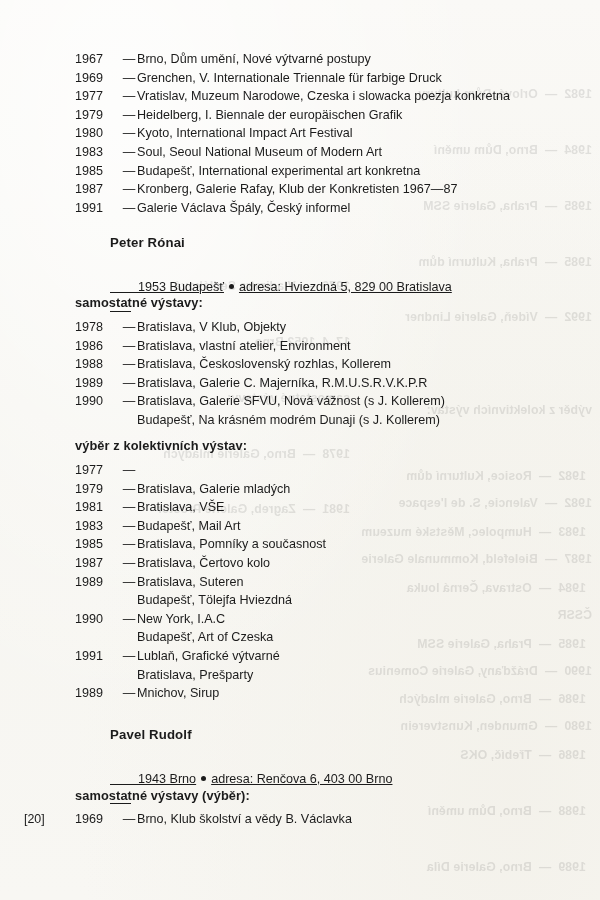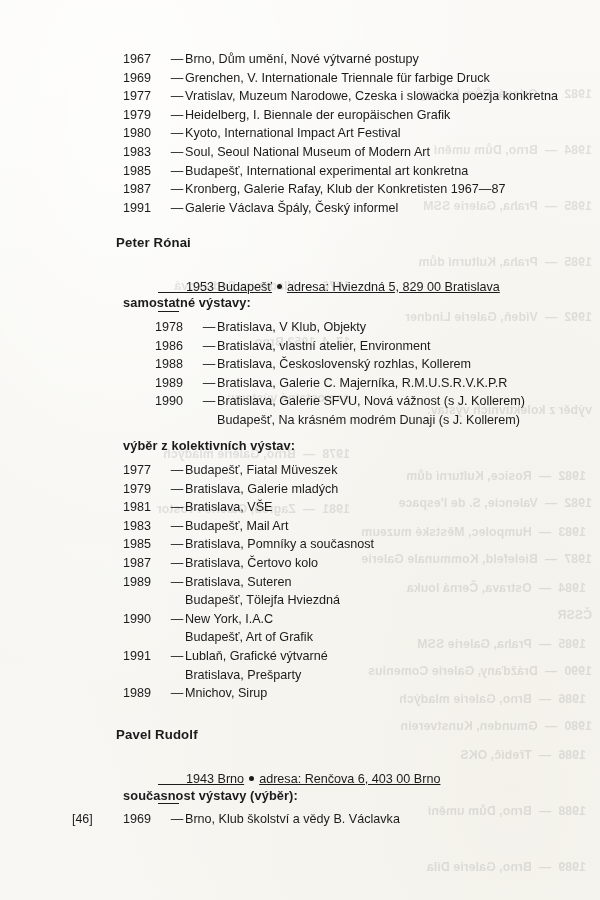--- a/index.html
+++ b/index.html
@@ -52,21 +52,20 @@
     position: absolute;
     inset: 0;
     color: #1b1b1b;
     font-size: 12.6px;
     line-height: 18.6px;
   }
   .block {
     position: absolute;
     left: 0;
     right: 16px;
-    margin-left: 48px;
   }
   .row {
     display: flex;
     align-items: baseline;
     height: 18.6px;
     white-space: pre;
   }
   .year {
     width: 46px;
     flex: 0 0 46px;
@@ -89,21 +88,21 @@
     left: 24px;
     width: 44px;
     text-align: left;
     font-size: 12.4px;
   }
 
   h2.person {
     margin: 0;
     font-size: 13.2px;
     font-weight: bold;
-    padding-left: 68px;
+    padding-left: 110px;
     line-height: 19px;
     letter-spacing: 0.15px;
   }
   .address {
     padding-left: 110px;
     line-height: 19px;
     white-space: pre;
     text-decoration: underline;
   }
   .bullet {
@@ -235,21 +234,21 @@
       <h2 class="person">Peter Rónai</h2>
       <div class="address" style="margin-top: 7px;">
         <span>1953 Budapešť</span><span class="bullet"></span><span>adresa: Hviezdná 5, 829 00 Bratislava</span>
       </div>
     </div>
 
     <div class="block" style="top: 293px;">
       <div class="section-head">samostatné výstavy:</div>
     </div>
 
-    <div class="block" style="top: 318px; padding-left: 32px;">
+    <div class="block" style="top: 318px;">
       <div class="row">
         <span class="year">1978</span>
         <span class="dash">—</span>
         <span class="desc">Bratislava, V Klub, Objekty</span>
       </div>
       <div class="row">
         <span class="year">1986</span>
         <span class="dash">—</span>
         <span class="desc">Bratislava, vlastní atelier, Environment</span>
       </div>
@@ -276,21 +275,20 @@
     </div>
 
     <div class="block" style="top: 436px;">
       <div class="section-head">výběr z kolektivních výstav:</div>
     </div>
 
     <div class="block" style="top: 461px;">
       <div class="row">
         <span class="year">1977</span>
         <span class="dash">—</span>
-        <span class="desc">Budapešť, Fiatal Müveszek</span>
       </div>
       <div class="row">
         <span class="year">1979</span>
         <span class="dash">—</span>
         <span class="desc">Bratislava, Galerie mladých</span>
       </div>
       <div class="row">
         <span class="year">1981</span>
         <span class="dash">—</span>
         <span class="desc">Bratislava, VŠE</span>
@@ -321,21 +319,21 @@
         <span class="desc">Budapešť, Tölejfa Hviezdná</span>
       </div>
       <div class="row">
         <span class="year">1990</span>
         <span class="dash">—</span>
         <span class="desc">New York, I.A.C</span>
       </div>
       <div class="row cont">
         <span class="year"></span>
         <span class="dash"></span>
-        <span class="desc">Budapešť, Art of Grafik</span>
+        <span class="desc">Budapešť, Art of Czeska</span>
       </div>
       <div class="row">
         <span class="year">1991</span>
         <span class="dash">—</span>
         <span class="desc">Lublaň, Grafické výtvarné</span>
       </div>
       <div class="row cont">
         <span class="year"></span>
         <span class="dash"></span>
         <span class="desc">Bratislava, Prešparty</span>
@@ -348,26 +346,26 @@
     </div>
 
     <div class="block" style="top: 725px;">
       <h2 class="person">Pavel Rudolf</h2>
       <div class="address" style="margin-top: 7px;">
         <span>1943 Brno</span><span class="bullet"></span><span>adresa: Renčova 6, 403 00 Brno</span>
       </div>
     </div>
 
     <div class="block" style="top: 786px;">
-      <div class="section-head">současnost výstavy (výběr):</div>
+      <div class="section-head">samostatné výstavy (výběr):</div>
     </div>
 
     <div class="block" style="top: 810px;">
       <div class="row">
-        <span class="pgnum">[46]</span>
+        <span class="pgnum">[20]</span>
         <span class="year">1969</span>
         <span class="dash">—</span>
         <span class="desc">Brno, Klub školství a vědy B. Václavka</span>
       </div>
     </div>
 
   </div>
 </div>
 
 </body></html>

